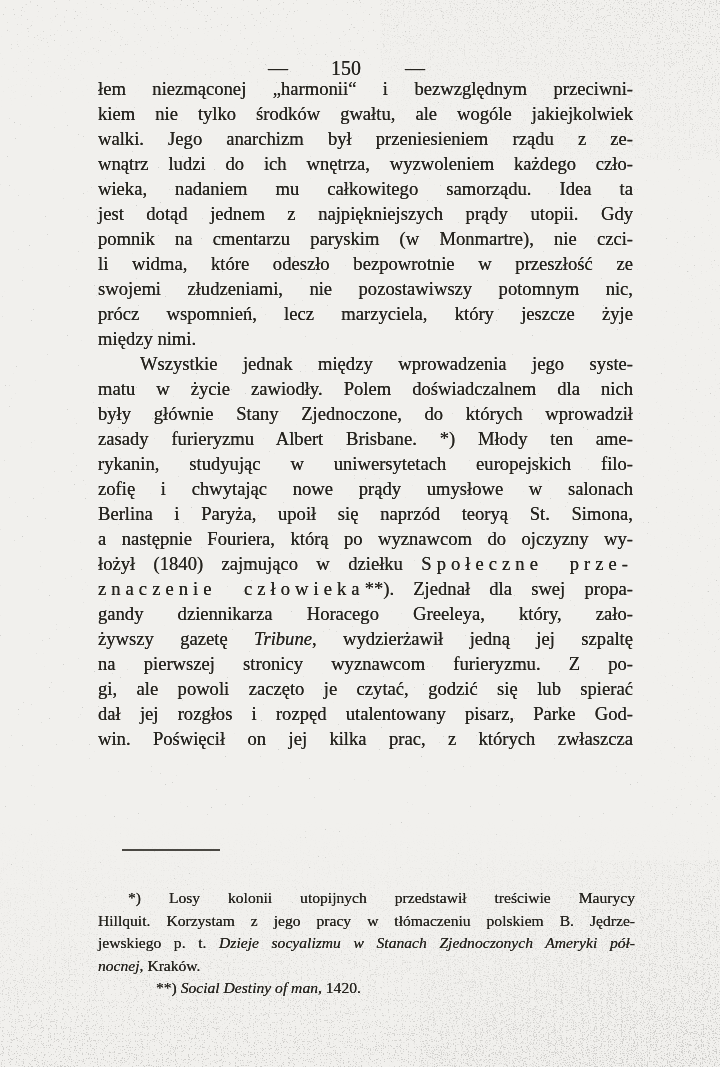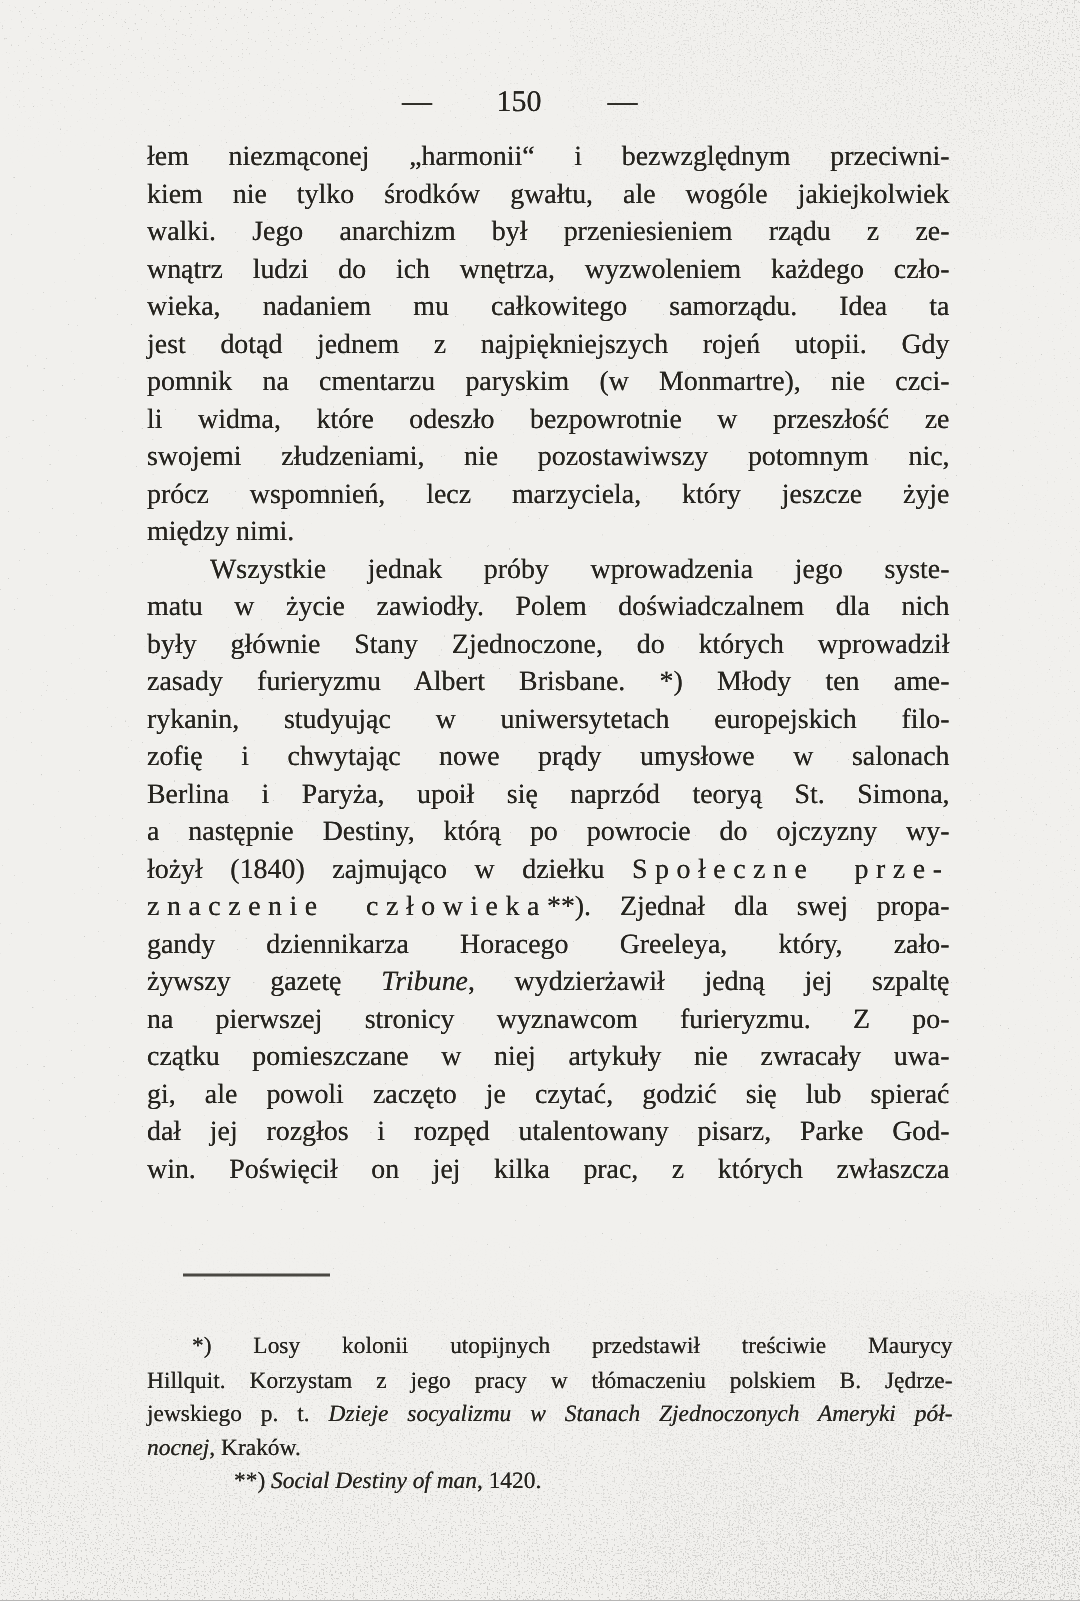--- a/index.html
+++ b/index.html
@@ -11,21 +11,21 @@
   }
   .noise{position:absolute;left:0;top:0;width:720px;height:1067px;pointer-events:none;}
   .pageno{
     position:absolute;top:57px;left:0;right:0;
     display:flex;justify-content:center;align-items:center;gap:44px;
     font-size:20px;transform:translateX(-14px);
     text-shadow:0 0 0.4px currentColor;
   }
   .pageno .dash{letter-spacing:-1px;}
   .body-text{
-    position:absolute;left:98px;top:92px;width:535px;
+    position:absolute;left:98px;top:76px;width:535px;
     font-size:18.6px;line-height:25px;
     text-shadow:0 0 0.4px currentColor;
   }
   .footnotes{
     position:absolute;left:98px;top:863px;width:537px;
     font-size:15.6px;line-height:22.5px;
     text-shadow:0 0 0.3px currentColor;
   }
   .line{text-align:justify;text-align-last:justify;}
   .line.noj{text-align:left;text-align-last:left;}
@@ -108,40 +108,39 @@
     <span>150</span>
     <span class="dash">—</span>
   </div>
 
   <div class="body-text">
       <div class="line"><span class="s-n">łem niezmąconej „harmonii“ i bezwzględnym przeciwni-</span></div>
       <div class="line"><span class="s-n">kiem nie tylko środków gwałtu, ale wogóle jakiejkolwiek</span></div>
       <div class="line"><span class="s-n">walki. Jego anarchizm był przeniesieniem rządu z ze-</span></div>
       <div class="line"><span class="s-n">wnątrz ludzi do ich wnętrza, wyzwoleniem każdego czło-</span></div>
       <div class="line"><span class="s-n">wieka, nadaniem mu całkowitego samorządu. Idea ta</span></div>
-      <div class="line"><span class="s-n">jest dotąd jednem z najpiękniejszych rojeń utopii. Gdy</span></div>
+      <div class="line"><span class="s-n">jest dotąd jednem z najpiękniejszych prądy utopii. Gdy</span></div>
       <div class="line"><span class="s-n">pomnik na cmentarzu paryskim (w Monmartre), nie czci-</span></div>
       <div class="line"><span class="s-n">li widma, które odeszło bezpowrotnie w przeszłość ze</span></div>
       <div class="line"><span class="s-n">swojemi złudzeniami, nie pozostawiwszy potomnym nic,</span></div>
       <div class="line"><span class="s-n">prócz wspomnień, lecz marzyciela, który jeszcze żyje</span></div>
       <div class="line noj"><span class="s-n">między nimi.</span></div>
-      <div class="line" style="text-indent: 42px;"><span class="s-n">Wszystkie jednak próby wprowadzenia jego syste-</span></div>
+      <div class="line" style="text-indent: 42px;"><span class="s-n">Wszystkie jednak między wprowadzenia jego syste-</span></div>
       <div class="line"><span class="s-n">matu w życie zawiodły. Polem  doświadczalnem dla nich</span></div>
       <div class="line"><span class="s-n">były głównie Stany Zjednoczone, do których wprowadził</span></div>
       <div class="line"><span class="s-n">zasady furieryzmu Albert Brisbane. *) Młody ten ame-</span></div>
       <div class="line"><span class="s-n">rykanin, studyując w uniwersytetach europejskich filo-</span></div>
       <div class="line"><span class="s-n">zofię i chwytając nowe prądy umysłowe w salonach</span></div>
       <div class="line"><span class="s-n">Berlina i Paryża, upoił się naprzód teoryą St. Simona,</span></div>
-      <div class="line"><span class="s-n">a następnie Destiny, którą po powrocie do ojczyzny wy-</span></div>
+      <div class="line"><span class="s-n">a następnie Fouriera, którą po wyznawcom do ojczyzny wy-</span></div>
       <div class="line"><span class="s-n">łożył (1840) zajmująco w dziełku </span><span class="s-sp">Społeczne prze-</span></div>
       <div class="line"><span class="s-sp">znaczenie człowieka</span><span class="s-n">**). Zjednał dla swej propa-</span></div>
       <div class="line"><span class="s-n">gandy dziennikarza Horacego Greeleya, który, zało-</span></div>
       <div class="line"><span class="s-n">żywszy gazetę </span><span class="s-i">Tribune</span><span class="s-n">, wydzierżawił jedną jej szpaltę</span></div>
       <div class="line"><span class="s-n">na pierwszej stronicy wyznawcom furieryzmu. Z po-</span></div>
-      <div class="line"><span class="s-n">czątku pomieszczane w niej artykuły nie zwracały uwa-</span></div>
       <div class="line"><span class="s-n">gi, ale powoli zaczęto je czytać, godzić się lub spierać</span></div>
       <div class="line"><span class="s-n">dał jej rozgłos i rozpęd utalentowany pisarz, Parke God-</span></div>
       <div class="line"><span class="s-n">win. Poświęcił on jej kilka prac, z których zwłaszcza</span></div>
     </div>
 
   <div class="rule"></div>
 
   <div class="footnotes">
       <div class="line" style="text-indent: 30px; margin-top: 24px;"><span class="s-n">*)  Losy kolonii utopijnych przedstawił treściwie Maurycy</span></div>
       <div class="line"><span class="s-n">Hillquit.  Korzystam z jego pracy w tłómaczeniu polskiem B. Jędrze-</span></div>

